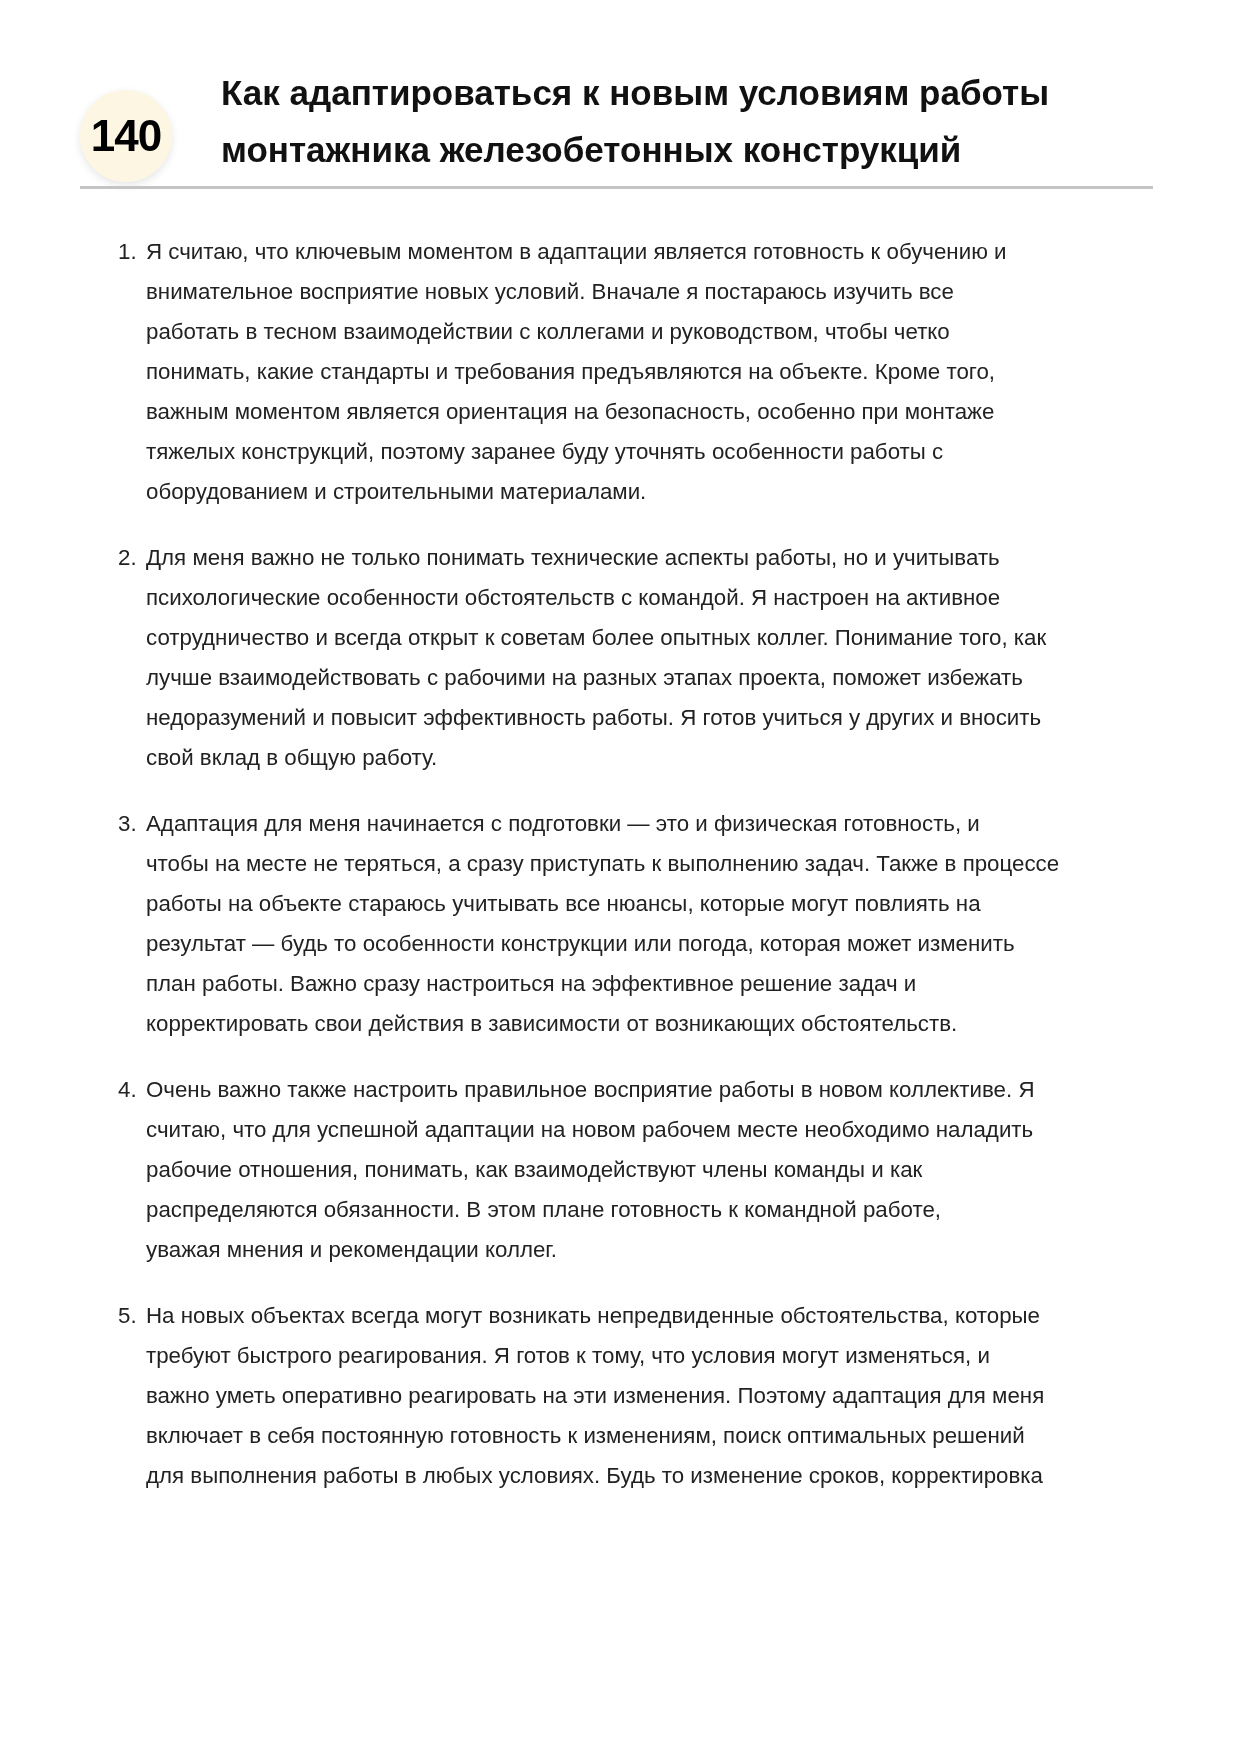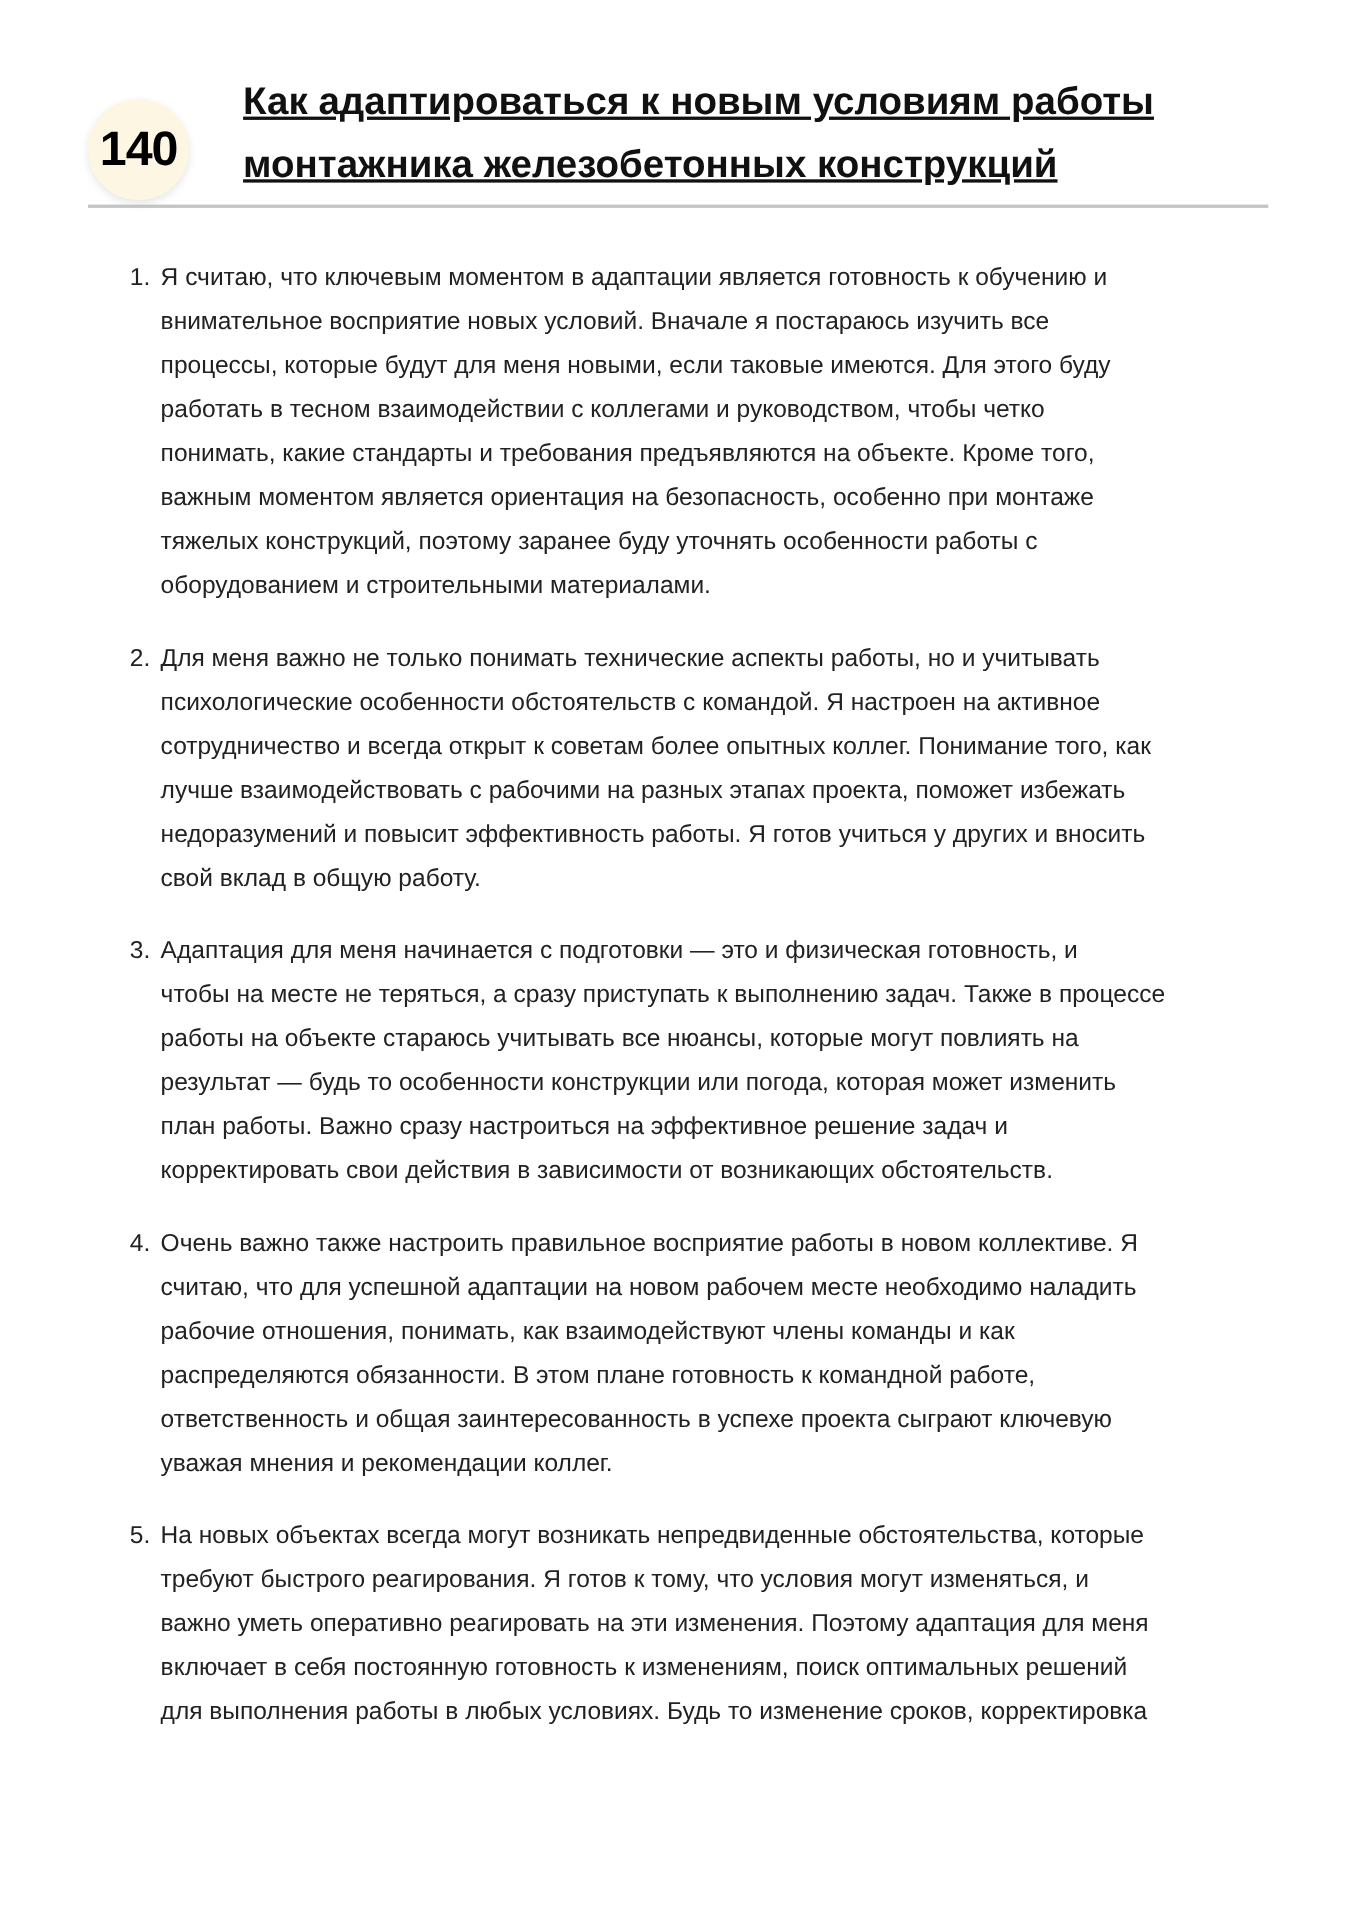--- a/index.html
+++ b/index.html
@@ -42,21 +42,21 @@
     .title {
       position: absolute;
       left: 141px;
       top: 4px;
       margin: 0;
       font-weight: 700;
       font-size: 35px;
       line-height: 57px;
       color: #111111;
     }
-    .title .tline { display: block; white-space: nowrap; text-decoration: underline; }
+    .title .tline { display: block; white-space: nowrap; }
     .divider {
       position: absolute;
       left: 80px;
       top: 186px;
       width: 1073px;
       height: 3px;
       background: #c4c4c4;
     }
     .list {
       position: absolute;
@@ -96,21 +96,20 @@
     <span class="tline">монтажника железобетонных конструкций</span>
   </h1>
 </div>
 <div class="divider"></div>
 
 <ol class="list">
   <li class="item">
     <span class="num">1.</span>
     <span class="line">Я считаю, что ключевым моментом в адаптации является готовность к обучению и</span>
     <span class="line">внимательное восприятие новых условий. Вначале я постараюсь изучить все</span>
-    <span class="line">процессы, которые будут для меня новыми, если таковые имеются. Для этого буду</span>
     <span class="line">работать в тесном взаимодействии с коллегами и руководством, чтобы четко</span>
     <span class="line">понимать, какие стандарты и требования предъявляются на объекте. Кроме того,</span>
     <span class="line">важным моментом является ориентация на безопасность, особенно при монтаже</span>
     <span class="line">тяжелых конструкций, поэтому заранее буду уточнять особенности работы с</span>
     <span class="line">оборудованием и строительными материалами.</span>
   </li>
   <li class="item">
     <span class="num">2.</span>
     <span class="line">Для меня важно не только понимать технические аспекты работы, но и учитывать</span>
     <span class="line">психологические особенности обстоятельств с командой. Я настроен на активное</span>
@@ -127,21 +126,20 @@
     <span class="line">результат — будь то особенности конструкции или погода, которая может изменить</span>
     <span class="line">план работы. Важно сразу настроиться на эффективное решение задач и</span>
     <span class="line">корректировать свои действия в зависимости от возникающих обстоятельств.</span>
   </li>
   <li class="item">
     <span class="num">4.</span>
     <span class="line">Очень важно также настроить правильное восприятие работы в новом коллективе. Я</span>
     <span class="line">считаю, что для успешной адаптации на новом рабочем месте необходимо наладить</span>
     <span class="line">рабочие отношения, понимать, как взаимодействуют члены команды и как</span>
     <span class="line">распределяются обязанности. В этом плане готовность к командной работе,</span>
-    <span class="line">ответственность и общая заинтересованность в успехе проекта сыграют ключевую</span>
     <span class="line">уважая мнения и рекомендации коллег.</span>
   </li>
   <li class="item">
     <span class="num">5.</span>
     <span class="line">На новых объектах всегда могут возникать непредвиденные обстоятельства, которые</span>
     <span class="line">требуют быстрого реагирования. Я готов к тому, что условия могут изменяться, и</span>
     <span class="line">важно уметь оперативно реагировать на эти изменения. Поэтому адаптация для меня</span>
     <span class="line">включает в себя постоянную готовность к изменениям, поиск оптимальных решений</span>
     <span class="line">для выполнения работы в любых условиях. Будь то изменение сроков, корректировка</span>
   </li>

